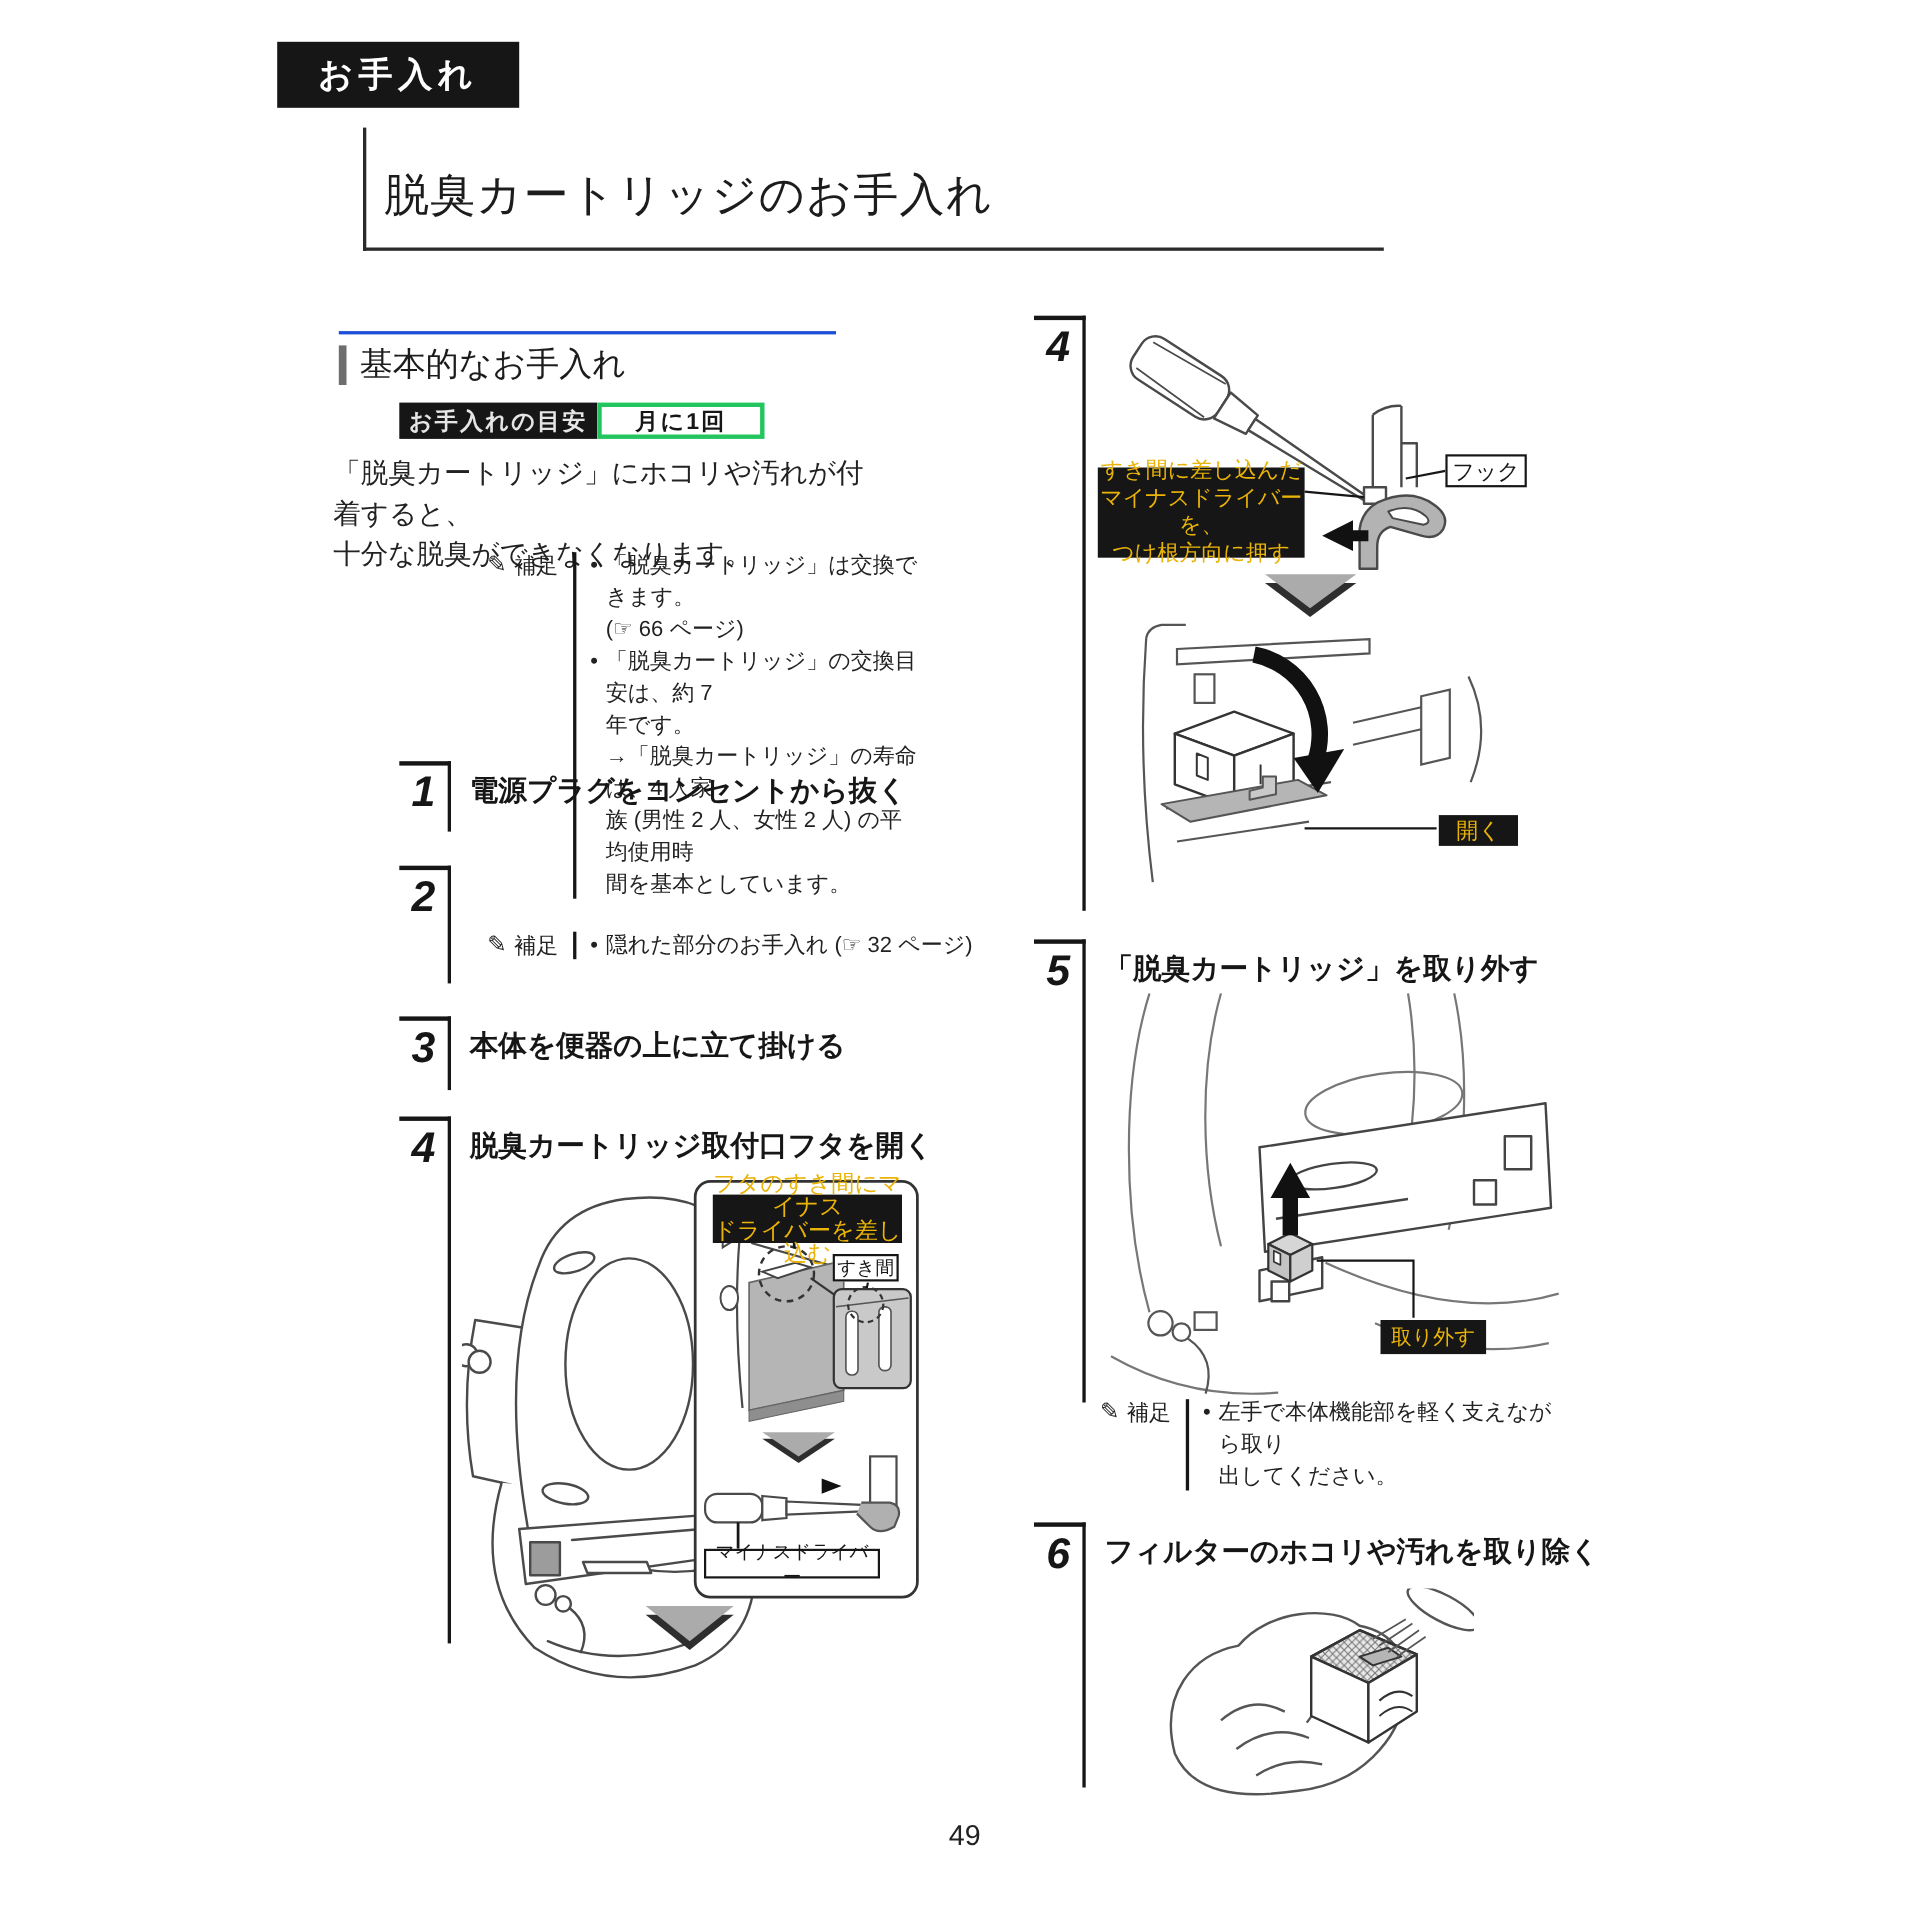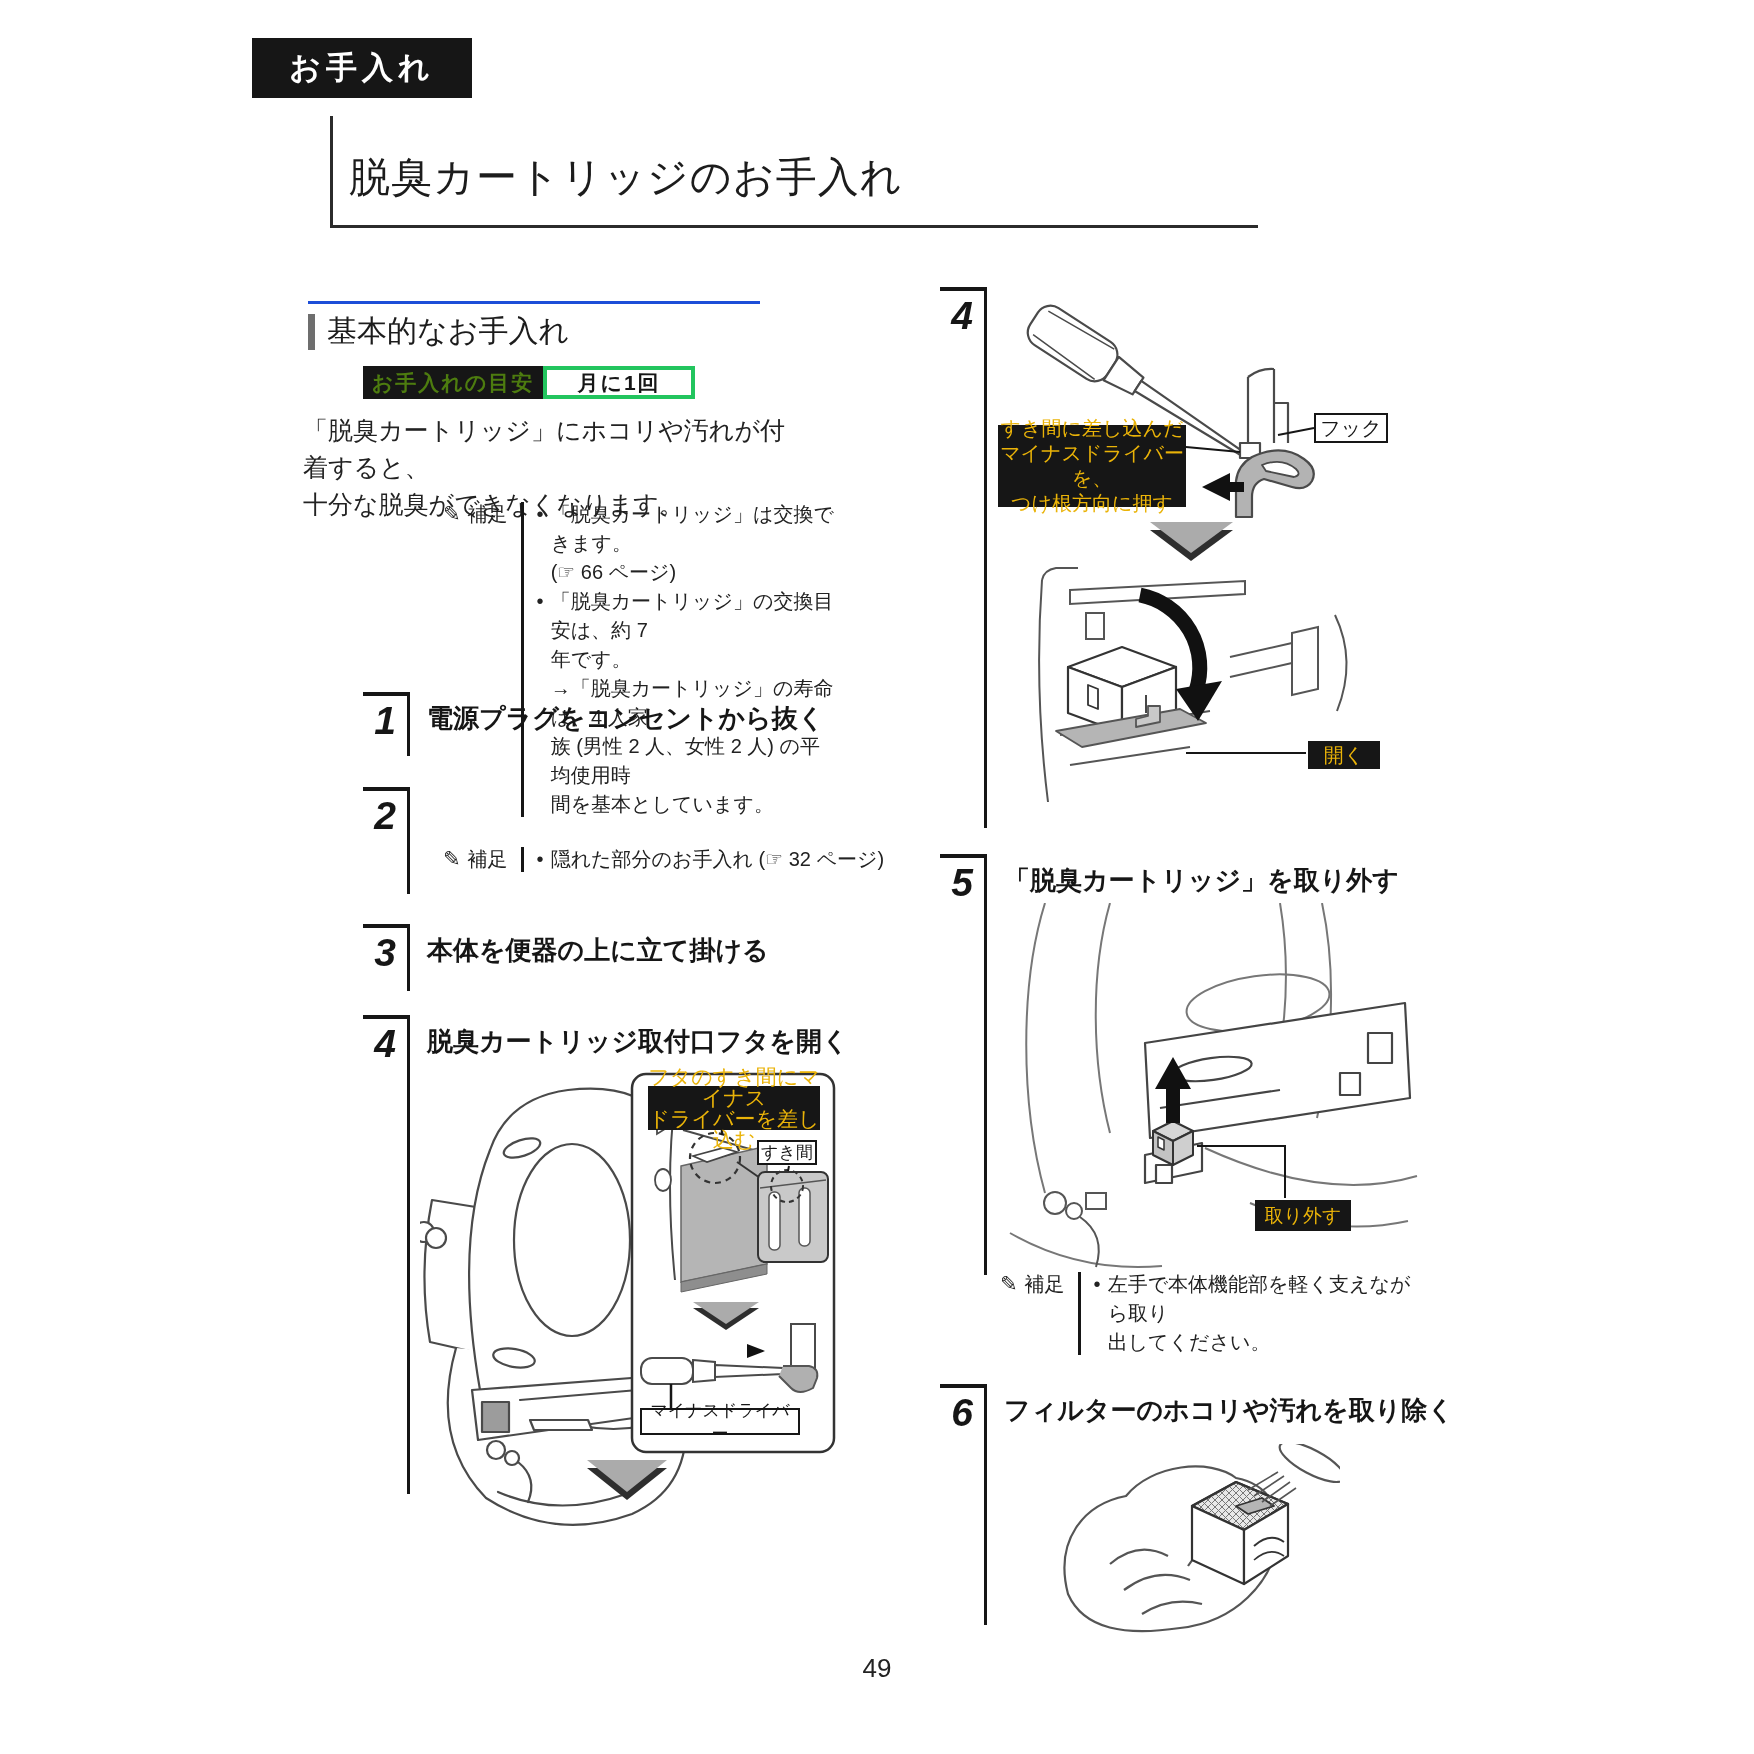--- a/index.html
+++ b/index.html
@@ -8,21 +8,21 @@
   .abs { position:absolute; }
   .prelines { white-space:pre-line; }
   .chapter-badge { background:#161616; color:#fff; font-weight:bold; font-size:31px;
     display:flex; align-items:center; justify-content:center; letter-spacing:5px; }
   .page-title-block { border-left:3px solid #2b2b2b; border-bottom:3px solid #2b2b2b; }
   .page-title { font-size:41px; letter-spacing:1px; color:#1c1c1c; padding:34px 0 14px 16px; }
   .section-head { border-top:3px solid #1d4ed8; display:flex; align-items:center; padding-top:6px; }
   .section-bar { width:7px; height:36px; background:#6e6e6e; margin-right:12px; flex:none; }
   .section-heading { font-size:30px; color:#1c1c1c; }
   .guide-row { display:flex; }
-  .guide-label { width:180px; background:#161616; color:#4d7c0f; font-size:21px; font-weight:bold;
+  .guide-label { width:180px; background:#161616; color:#e5e5e5; font-size:21px; font-weight:bold;
     display:flex; align-items:center; justify-content:center; letter-spacing:2px; }
   .guide-value { width:152px; background:#fff; border:4px solid #22c55e; color:#161616; font-size:21px;
     font-weight:bold; display:flex; align-items:center; justify-content:center; letter-spacing:2px; }
   .intro-text { font-size:25px; line-height:37px; color:#222; }
   .note { display:flex; align-items:stretch; }
   .note-head { display:flex; align-items:flex-start; gap:7px; font-size:20px; color:#222;
     white-space:nowrap; padding-top:1px; }
   .pencil { font-size:21px; line-height:1.2; }
   .note-bar { width:3px; background:#161616; margin:2px 13px; flex:none; }
   .note-items { font-size:20px; line-height:29px; color:#222; }

